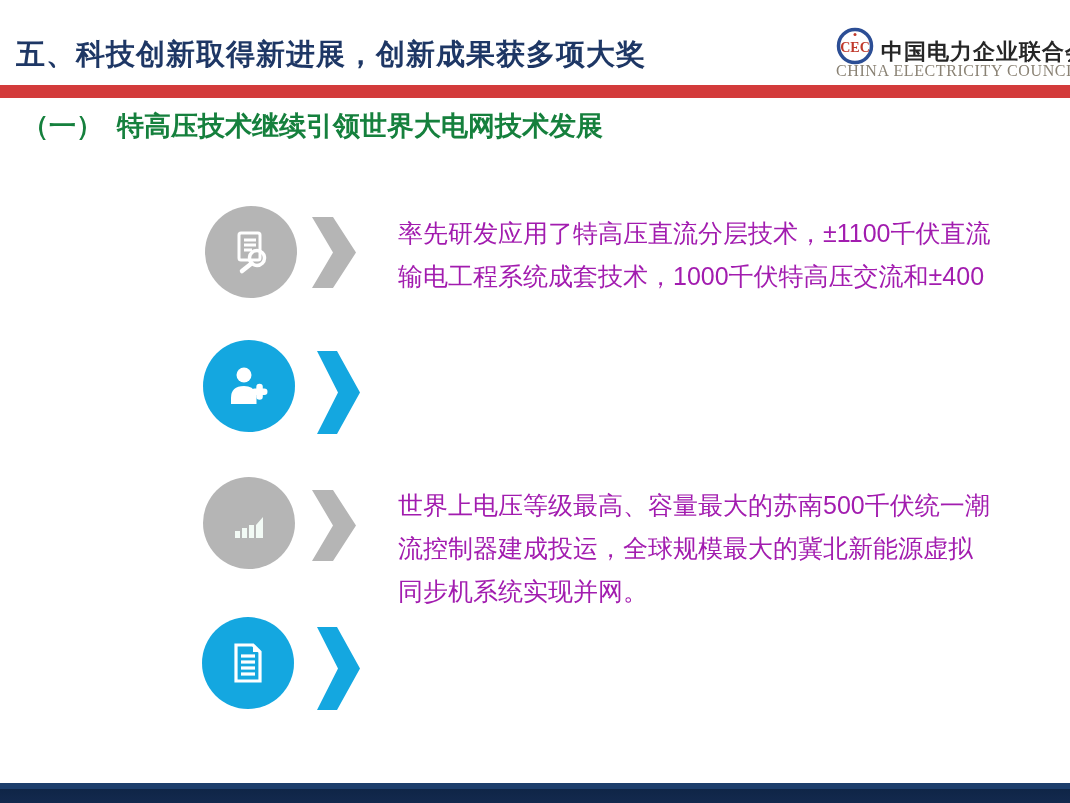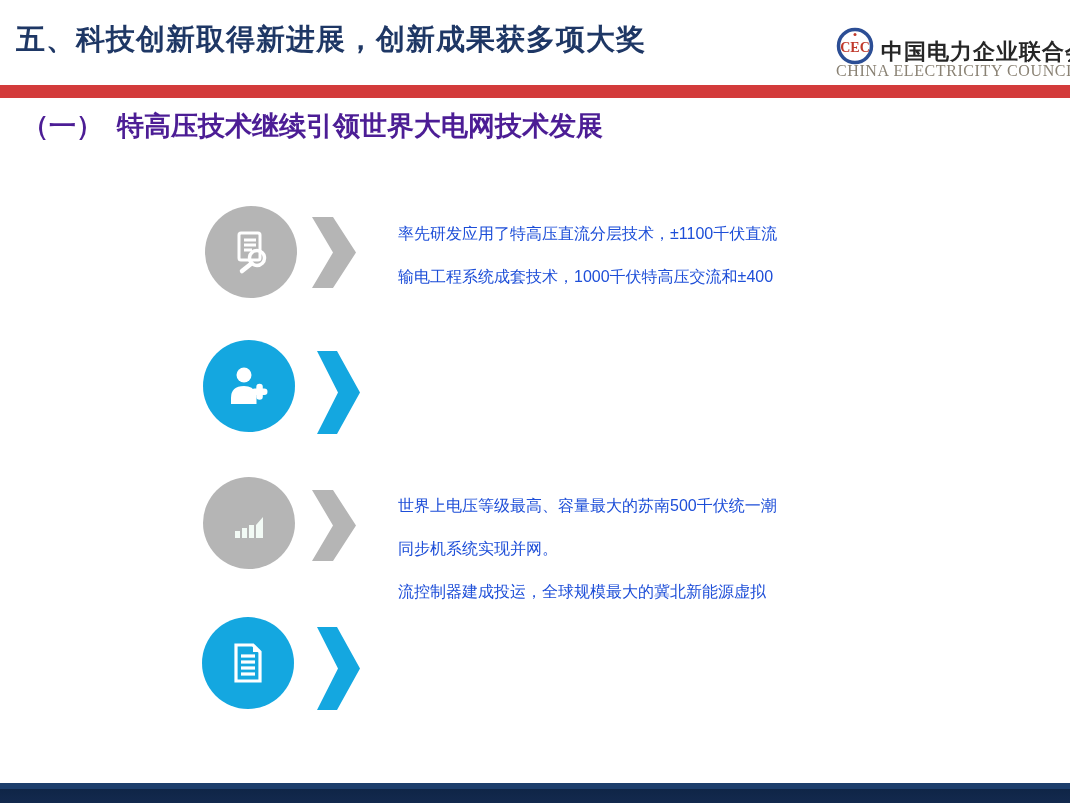--- a/index.html
+++ b/index.html
@@ -6,54 +6,54 @@
   .slide{
     position:relative;
     width:1070px;height:803px;
     background:#ffffff;
     overflow:hidden;
     font-family:"Liberation Sans", sans-serif;
     margin:0 auto;
   }
   .abs{position:absolute;}
   .page-title{
-    left:16px;top:20px;
+    left:16px;top:35px;
     font-size:29px;font-weight:bold;
     color:#1E3765;letter-spacing:1px;
     white-space:nowrap;
   }
   .logo-badge{left:836px;top:27px;width:38px;height:38px;}
   .logo-cn{
     left:881px;top:37px;
     font-size:22px;font-weight:bold;color:#262626;
     letter-spacing:1px;white-space:nowrap;
   }
   .logo-en{
     left:836px;top:62px;
     font-family:"Liberation Serif", serif;
     font-size:16px;color:#8A8274;
     letter-spacing:0.6px;white-space:nowrap;
   }
   .red-divider{left:0;top:85px;width:1070px;height:13px;background:#D33B3B;}
   .section-heading{
     left:22px;top:108px;
-    font-size:27px;font-weight:bold;color:#4c1d95;
+    font-size:27px;font-weight:bold;color:#15803d;
     white-space:nowrap;
   }
   .section-no{margin-right:14px;}
   .circle{
     width:92px;height:92px;border-radius:50%;
     display:flex;align-items:center;justify-content:center;
   }
   .circle.gray{background:#B5B5B5;}
   .circle.blue{background:#14A7E0;}
   .bullet-text{
     width:610px;
-    font-size:16px;line-height:43px;
-    color:#1d4ed8;
+    font-size:25px;line-height:43px;
+    color:#a21caf;
   }
   .bullet-text .ln{white-space:nowrap;}
   .footer-bar{
     left:0;top:783px;width:1070px;height:20px;
     background:linear-gradient(180deg,#1D3E6C 0%,#1D3E6C 28%,#0F2546 28%,#13294E 100%);
   }
 </style>
 </head>
 <body>
 
@@ -113,22 +113,22 @@
       <rect x="16" y="28" width="5" height="10"></rect>
       <rect x="23" y="25" width="5" height="13"></rect>
       <polygon points="30,38 30,25 37,17 37,38"></polygon>
     </svg>
   </div>
   <svg class="abs" style="left:312px;top:490px;" width="44" height="71" viewBox="0 0 44 71">
     <polygon points="0,0 21,0 44,35.5 21,71 0,71 21,35.5" fill="#B5B5B5"></polygon>
   </svg>
   <div class="abs bullet-text" style="left:398px;top:484px;">
     <div class="ln">世界上电压等级最高、容量最大的苏南500千伏统一潮</div>
+    <div class="ln">流控制器建成投运，全球规模最大的冀北新能源虚拟</div>
     <div class="ln">同步机系统实现并网。</div>
-    <div class="ln">流控制器建成投运，全球规模最大的冀北新能源虚拟</div>
   </div>
 
   <div class="abs circle blue" style="left:202px;top:617px;">
     <svg width="46" height="46" viewBox="0 0 46 46">
       <g fill="none" stroke="#ffffff" stroke-width="3.2">
         <path d="M11 5 h17 l7 7 v29 h-24 z"></path>
         <line x1="16" y1="16" x2="30" y2="16"></line>
         <line x1="16" y1="22" x2="30" y2="22"></line>
         <line x1="16" y1="28" x2="30" y2="28"></line>
         <line x1="16" y1="34" x2="30" y2="34"></line>

